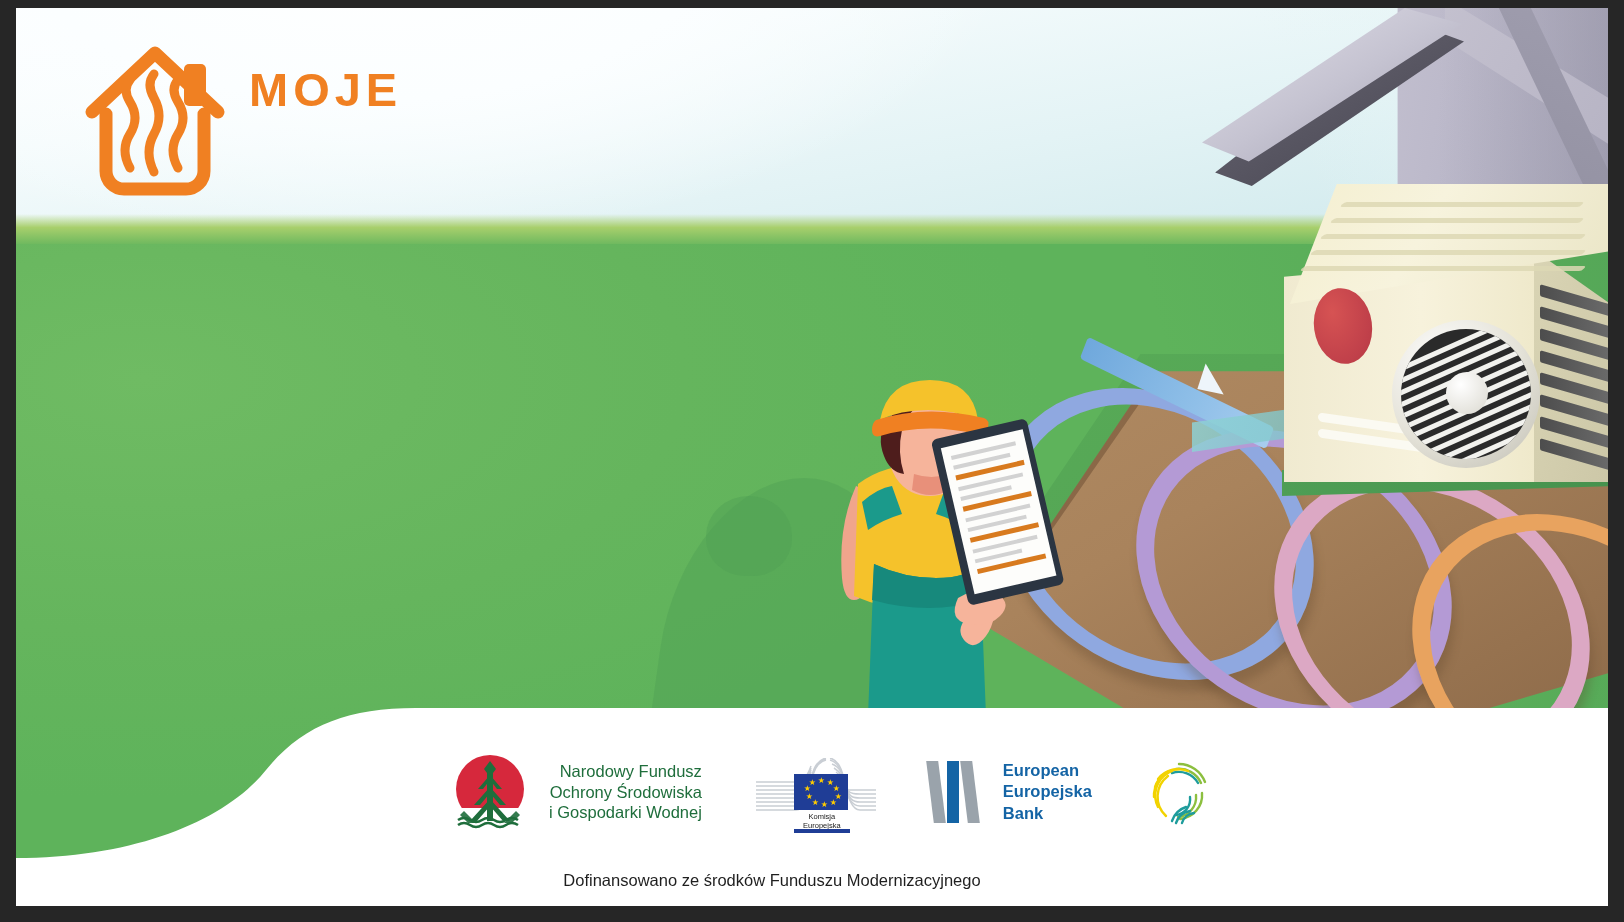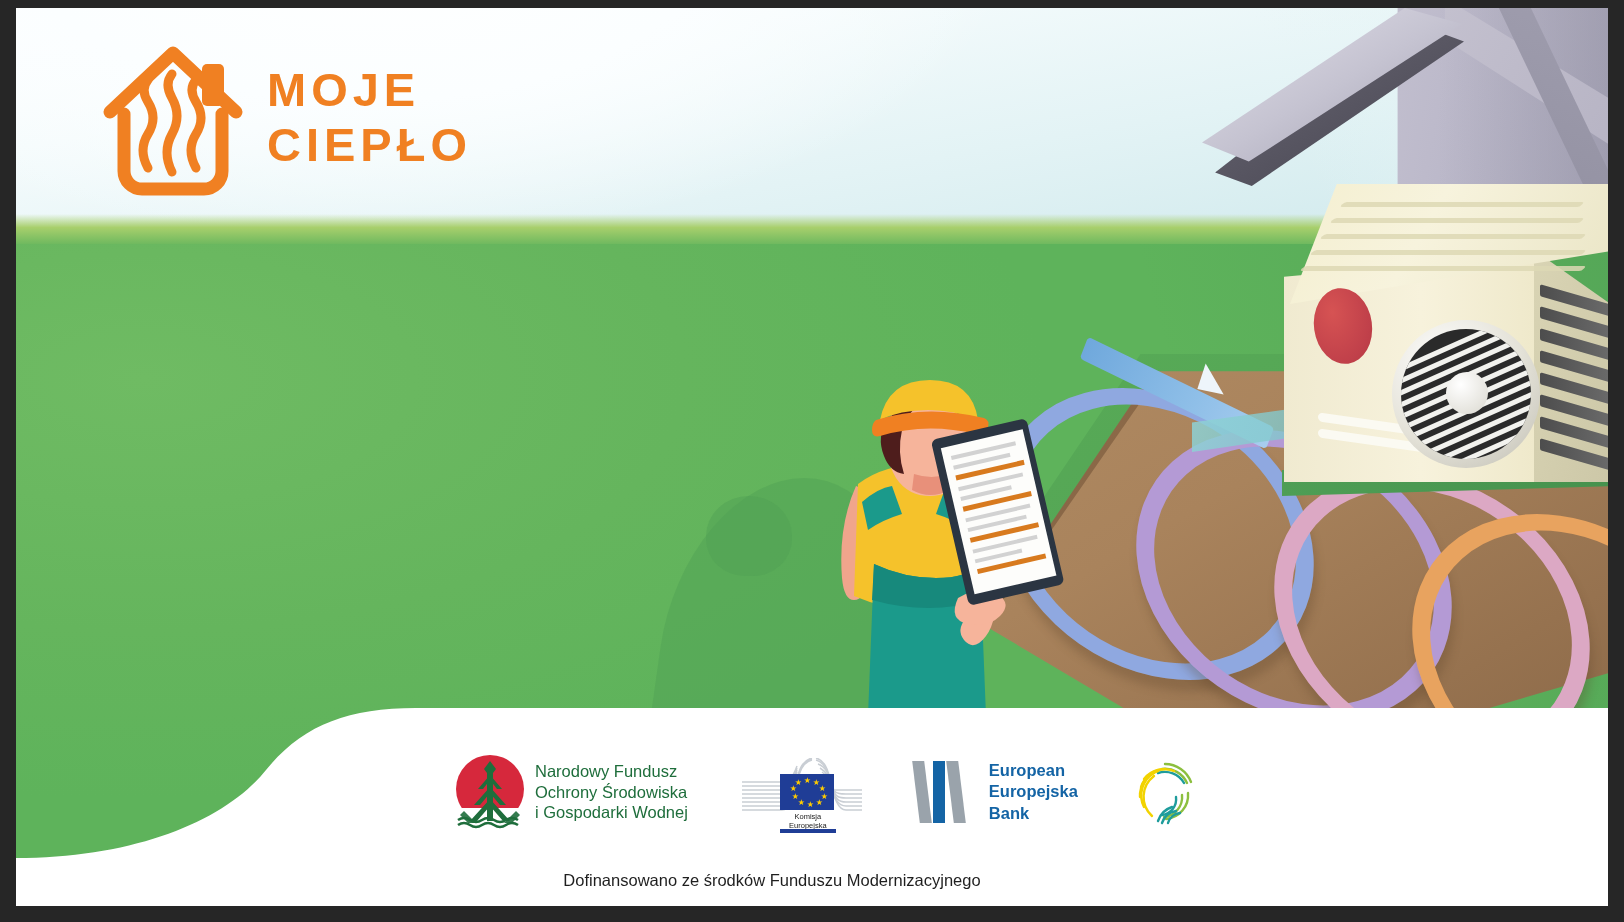--- a/index.html
+++ b/index.html
@@ -209,21 +209,21 @@
     transform:rotate(-120deg);
   }
 
   
   .copy { position:absolute; left:94px; top:272px; width:740px; color:#ffffff; }
   .copy p { font-size:30px; line-height:1.45; letter-spacing:.1px; }
   .copy p.block2 { margin-top:36px; }
   .copy b { font-weight:700; }
 
   
-  .logo { position:absolute; left:86px; top:32px; width:420px; height:162px; }
+  .logo { position:absolute; left:68px; top:32px; width:420px; height:162px; }
   .logo-mark { position:absolute; left:0; top:0; width:142px; height:160px; }
   .logo-text {
     position:absolute; left:165px; top:22px;
     color:#F08022; font-weight:700; font-size:47px; line-height:1.18;
     letter-spacing:5px;
   }
 
   
   .footer {
     position:absolute; left:0; bottom:0; width:1592px; height:198px;
@@ -232,21 +232,21 @@
   }
   .footer-inner {
     position:absolute; left:0; bottom:0; width:1592px; height:198px;
   }
   .logos {
     position:absolute; left:440px; top:36px; width:1060px; height:96px;
     display:flex; align-items:center; gap:54px;
   }
 
   
-  .nfos { display:flex; align-items:center; gap:11px; }
+  .nfos { display:flex; align-items:center; gap:25px;text-align:right; }
   .nfos-mark { position:relative; width:68px; height:74px; }
   .nfos-circle {
     position:absolute; left:0; top:0; width:68px; height:68px; border-radius:50%;
     background:#D6283C;
     clip-path:polygon(0 0,100% 0,100% 78%,0 78%);
   }
   .nfos-tree { position:absolute; left:0; top:4px; width:68px; height:70px; }
   .nfos-txt {
     color:#1F6E3C; font-size:16.5px; line-height:1.27; white-space:nowrap;
   }
@@ -427,21 +427,20 @@
         </g>
         <rect x="100" y="24" width="22" height="42" rx="5" fill="#F08022"></rect>
         <g fill="none" stroke="#F08022" stroke-width="9" stroke-linecap="round">
           <path d="M46 128 q-10 -18 0 -34 q10 -16 0 -32 q-8 -13 0 -22"></path>
           <path d="M70 132 q-10 -20 0 -38 q10 -18 0 -36 q-8 -14 0 -24"></path>
           <path d="M94 128 q-10 -18 0 -34 q10 -16 0 -32 q-8 -13 0 -22"></path>
         </g>
       </svg>
       <div class="logo-text">
         <div>MOJE</div>
-        <div>CIEPŁO</div>
       </div>
     </div>
 
     <div class="footer"></div>
     <div class="footer-inner">
       <div class="logos">
 
         <div class="nfos">
           <div class="nfos-mark">
             <div class="nfos-circle"></div>

